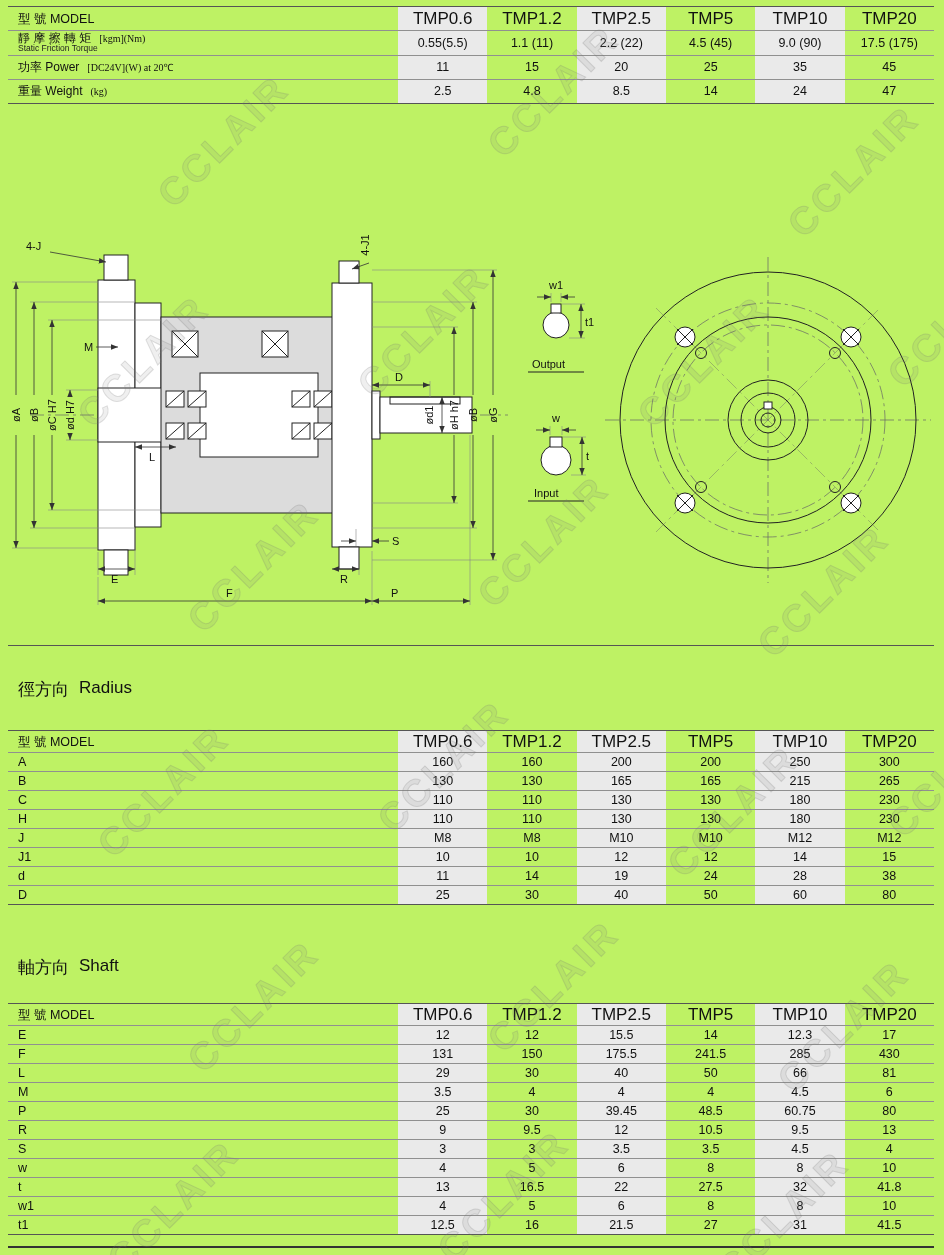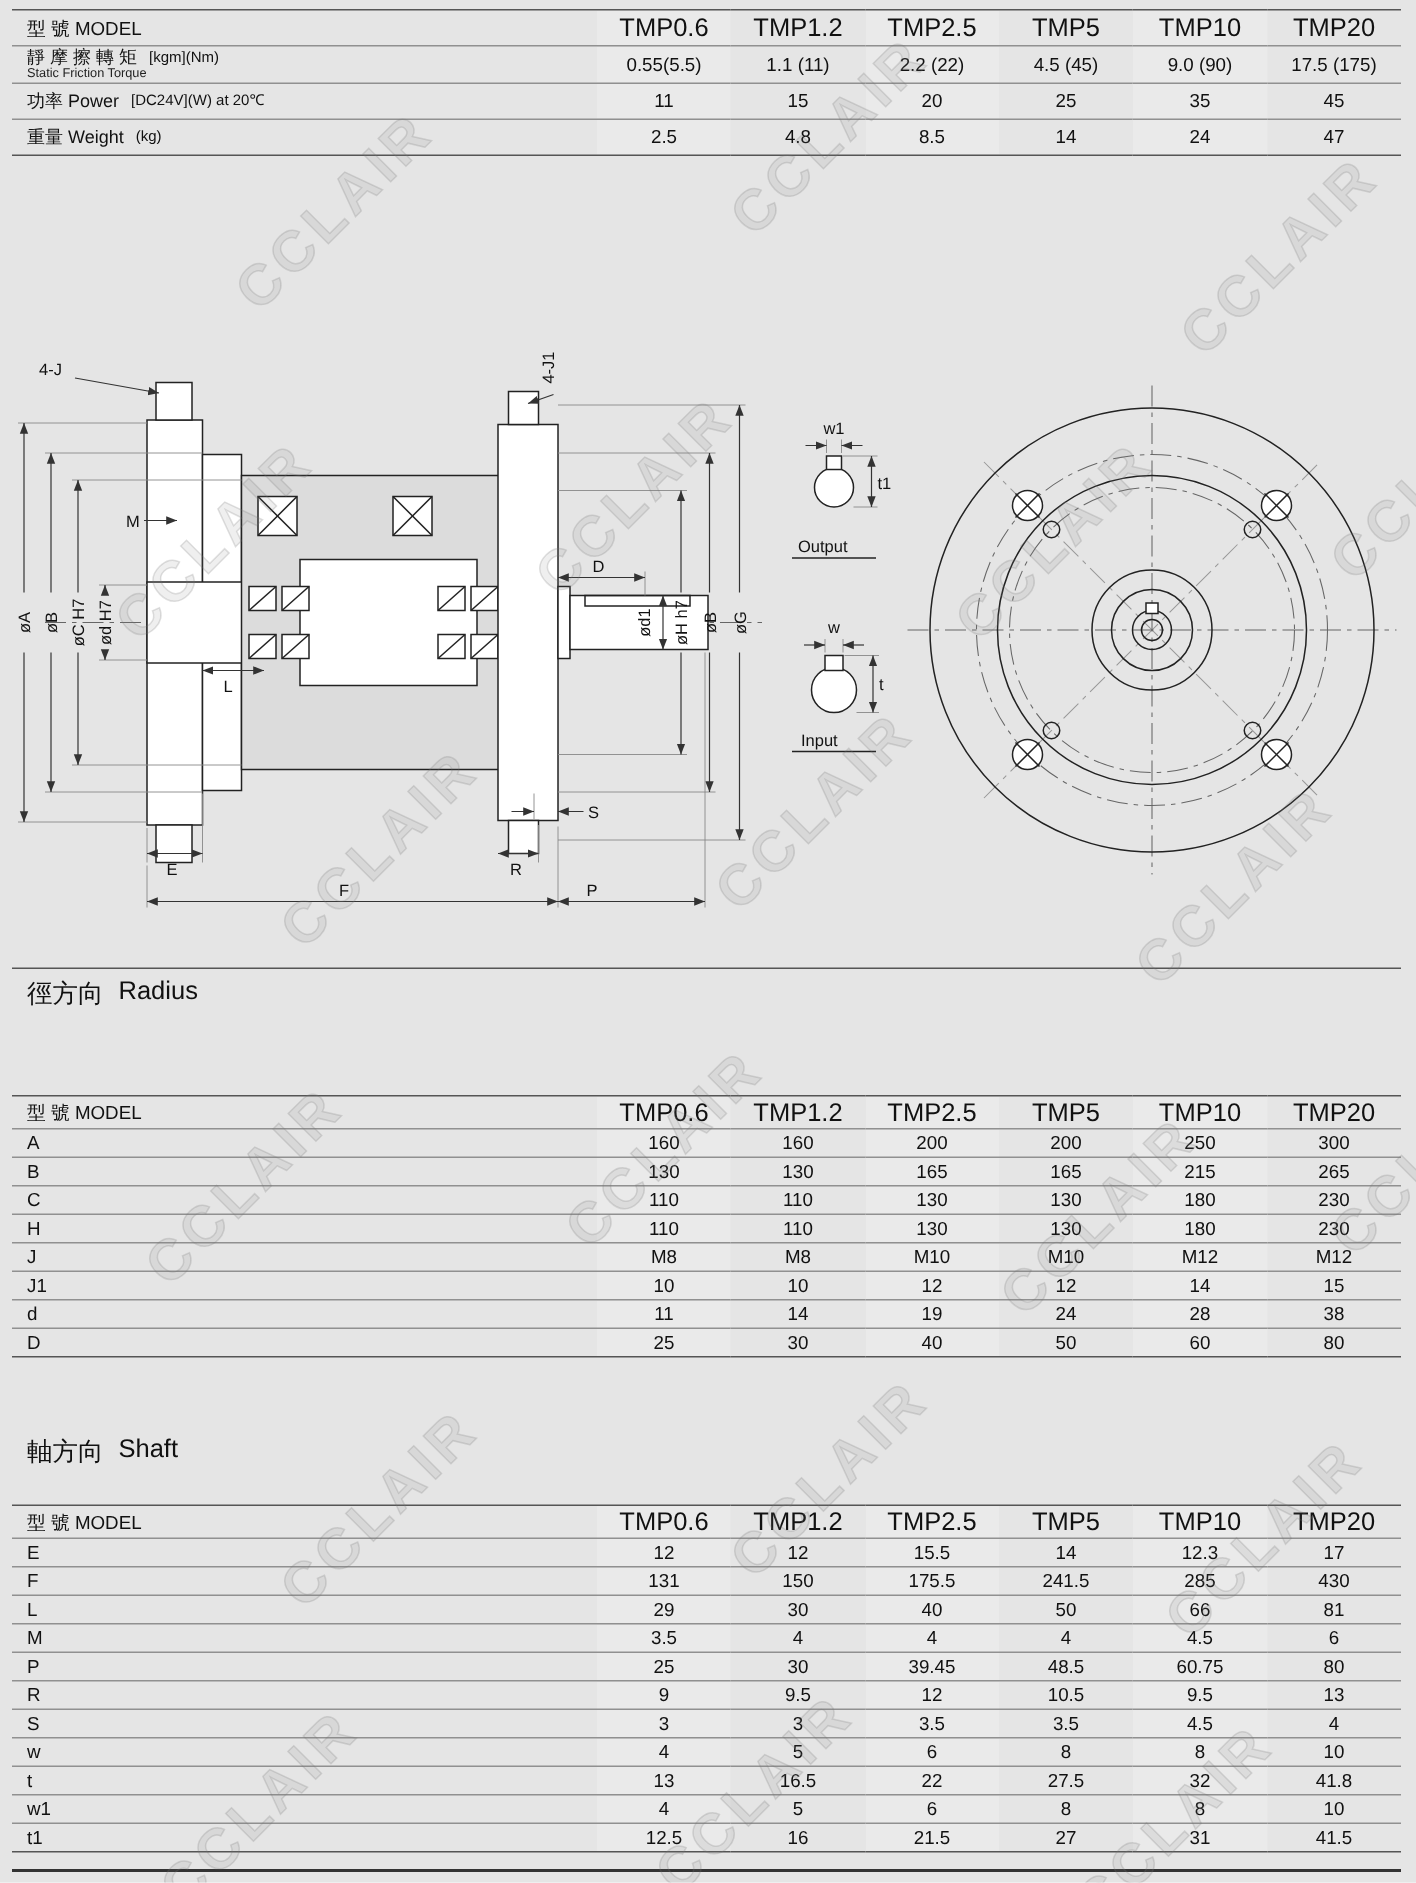--- a/index.html
+++ b/index.html
@@ -1,18 +1,18 @@
 <!DOCTYPE html>
 <html><head>
 <meta charset="utf-8">
 <style>
   *{margin:0;padding:0;box-sizing:border-box}
   html,body{background:#fff}
   body{width:944px;height:1255px;position:relative;font-family:"Liberation Sans",sans-serif;color:#111;overflow:hidden}
-  .page{position:absolute;inset:0;width:944px;height:1255px;background:#e5e5e5}
+  .page{position:absolute;inset:0;width:944px;height:1255px;background:#bef264}
 
   
   .watermarks{position:absolute;inset:0;z-index:6;pointer-events:none;overflow:hidden}
   .wm{position:absolute;font-size:38px;font-weight:700;letter-spacing:4px;
       color:rgba(120,120,120,0.12);-webkit-text-stroke:1px rgba(120,120,120,0.22);
       transform:rotate(-45deg);white-space:nowrap;font-family:"Liberation Sans",sans-serif}
 
   
   table.data-table{position:absolute;left:8px;width:926px;border-collapse:collapse;table-layout:fixed;
       z-index:2;border-top:1px solid #555;background:transparent}
@@ -23,21 +23,21 @@
   .head{font-size:17px}
   .shade{background:#eaeaea}
   .lbl{text-align:left;padding:1px 4px 1px 10px;font-size:12.5px}
   .spec thead tr{height:24px}
   .spec tbody tr{height:24px}
   .spec tbody tr.tall{height:21px}
   .compact thead tr{height:22px}
   .compact tbody tr{height:19px}
   .lblline{display:flex;align-items:center;gap:8px}
   .zh{font-size:12px;white-space:nowrap}
-  .unit{font-size:10px;font-family:Liberation Sans, sans-serif;white-space:nowrap}
+  .unit{font-size:10px;font-family:Liberation Serif, serif;white-space:nowrap}
   .en{font-size:8.5px;color:#222;margin-top:-1px;white-space:nowrap}
 
   
   .section-heading{position:absolute;left:18px;z-index:2;font-size:17px;display:flex;gap:10px;color:#111}
   .hline{position:absolute;left:8px;width:926px;border-top:1px solid #555;z-index:2}
   .hline.thick{border-top:2px solid #333}
 
   
   .diagram{position:absolute;left:0;width:944px;height:440px;z-index:1}
   svg text{font-family:"Liberation Sans",sans-serif;font-size:11px;fill:#111;stroke:none}
@@ -334,21 +334,21 @@
         <circle class="s" cx="835" cy="148" r="5.5"></circle>
         <circle class="s" cx="701" cy="148" r="5.5"></circle>
         <circle class="s" cx="701" cy="282" r="5.5"></circle>
         <circle class="s" cx="835" cy="282" r="5.5"></circle>
       </g>
     </svg>
   </div>
 
   <div class="hline" style="top:645px"></div>
 
-  <div class="section-heading" style="top:651px">
+  <div class="section-heading" style="top:678px">
     <span>徑方向</span>
     <span>Radius</span>
   </div>
 
   <table class="data-table compact" data-table="radius_table" style="top:730px">
       <colgroup>
         <col style="width: 390px;">
         <col>
         <col>
         <col>

